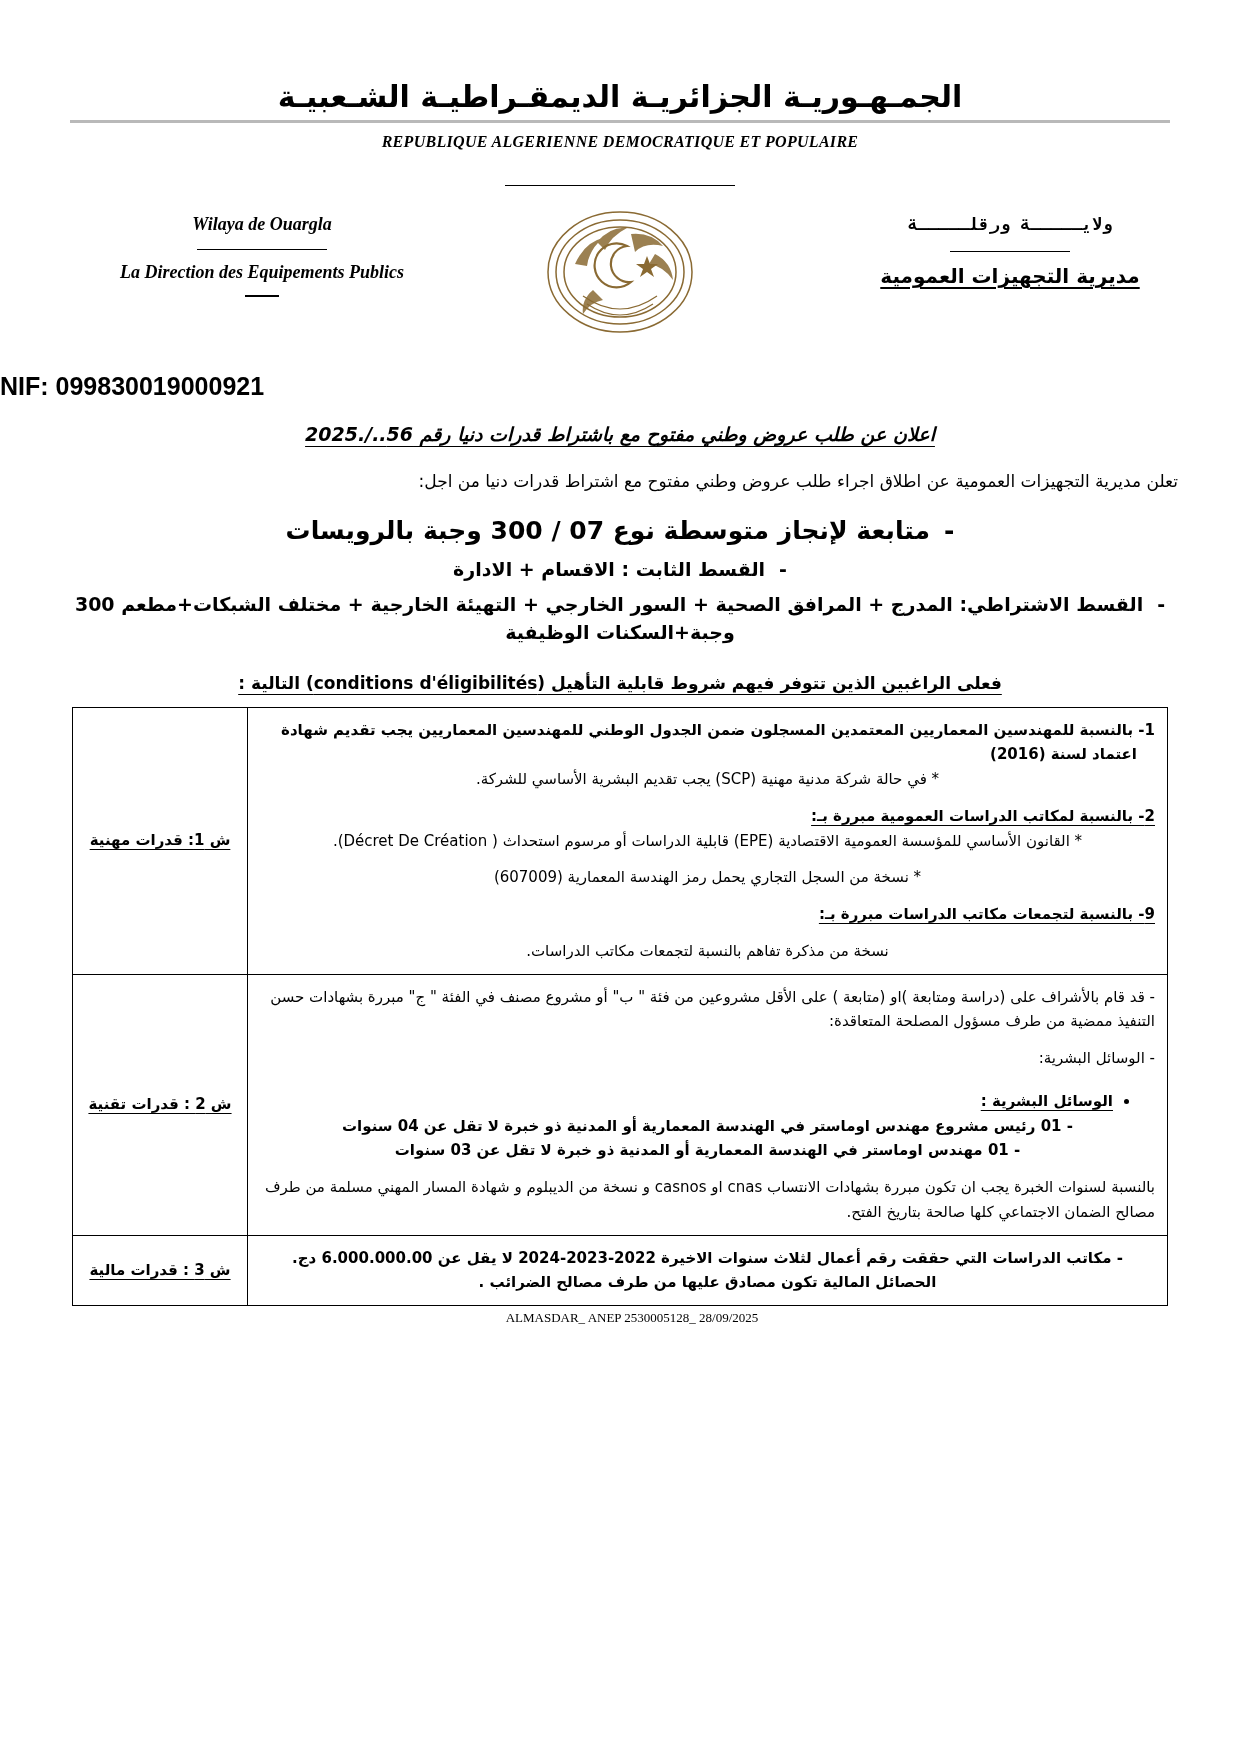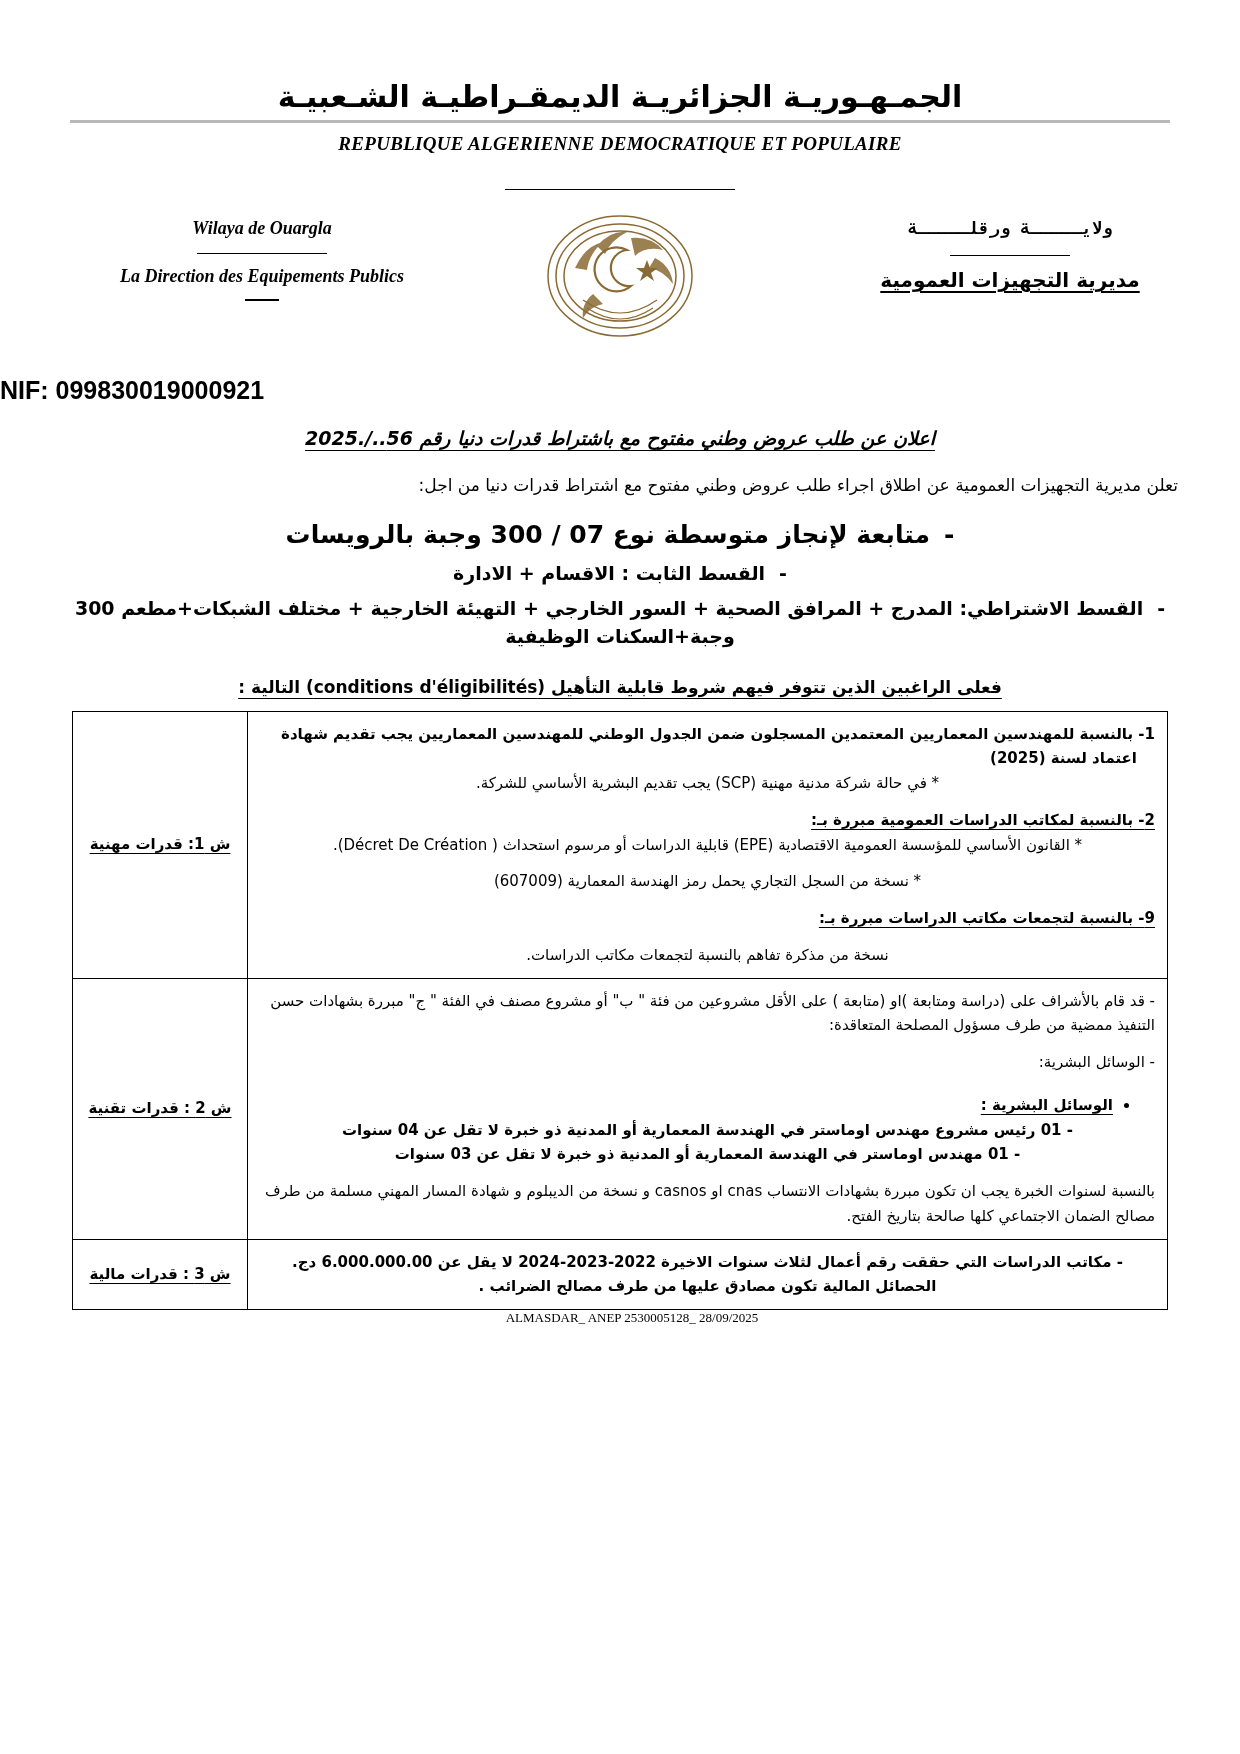--- a/index.html
+++ b/index.html
@@ -34,21 +34,21 @@
   .hdr-rule{
     width:1100px;
     height:3px;
     background:#b9b9b9;
     margin:4px auto 0 auto;
   }
   .hdr-fr{
     font-family:"Liberation Serif", serif;
     font-style:italic;
     font-weight:bold;
-    font-size:19px;
+    font-size:16px;
     letter-spacing:.3px;
     margin-top:10px;
   }
   .hdr-short-rule{
     width:230px;height:1px;background:#000;
     margin:34px auto 0 auto;
   }
 
   
   .letterhead{
@@ -272,21 +272,21 @@
   </div>
 
   <div class="elig">فعلى الراغبين الذين تتوفر فيهم شروط قابلية التأهيل  (conditions d'éligibilités) التالية :</div>
 
   <table class="conds">
     <tbody>
 
       <tr>
         <td class="bodycell">
           <div class="numline">1-    بالنسبة للمهندسين المعماريين المعتمدين المسجلون ضمن الجدول الوطني للمهندسين المعماريين  يجب تقديم شهادة</div>
-          <div class="indent b">اعتماد لسنة (2025)</div>
+          <div class="indent b">اعتماد لسنة (2016)</div>
           <div class="ctr">* في حالة شركة مدنية مهنية (SCP) يجب تقديم البشرية الأساسي للشركة.</div>
           <div class="gap"></div>
           <div class="numline ul">2-    بالنسبة لمكاتب الدراسات العمومية مبررة بـ:</div>
           <div class="ctr">* القانون الأساسي للمؤسسة العمومية الاقتصادية (EPE) قابلية الدراسات أو مرسوم استحداث  ( Décret De Création).</div>
           <div class="gap"></div>
           <div class="ctr">* نسخة من السجل التجاري  يحمل رمز الهندسة المعمارية   (607009)</div>
           <div class="gap"></div>
           <div class="numline ul">9- بالنسبة لتجمعات مكاتب الدراسات مبررة بـ:</div>
           <div class="gap"></div>
           <div class="ctr">نسخة من مذكرة تفاهم  بالنسبة لتجمعات مكاتب الدراسات.</div>

